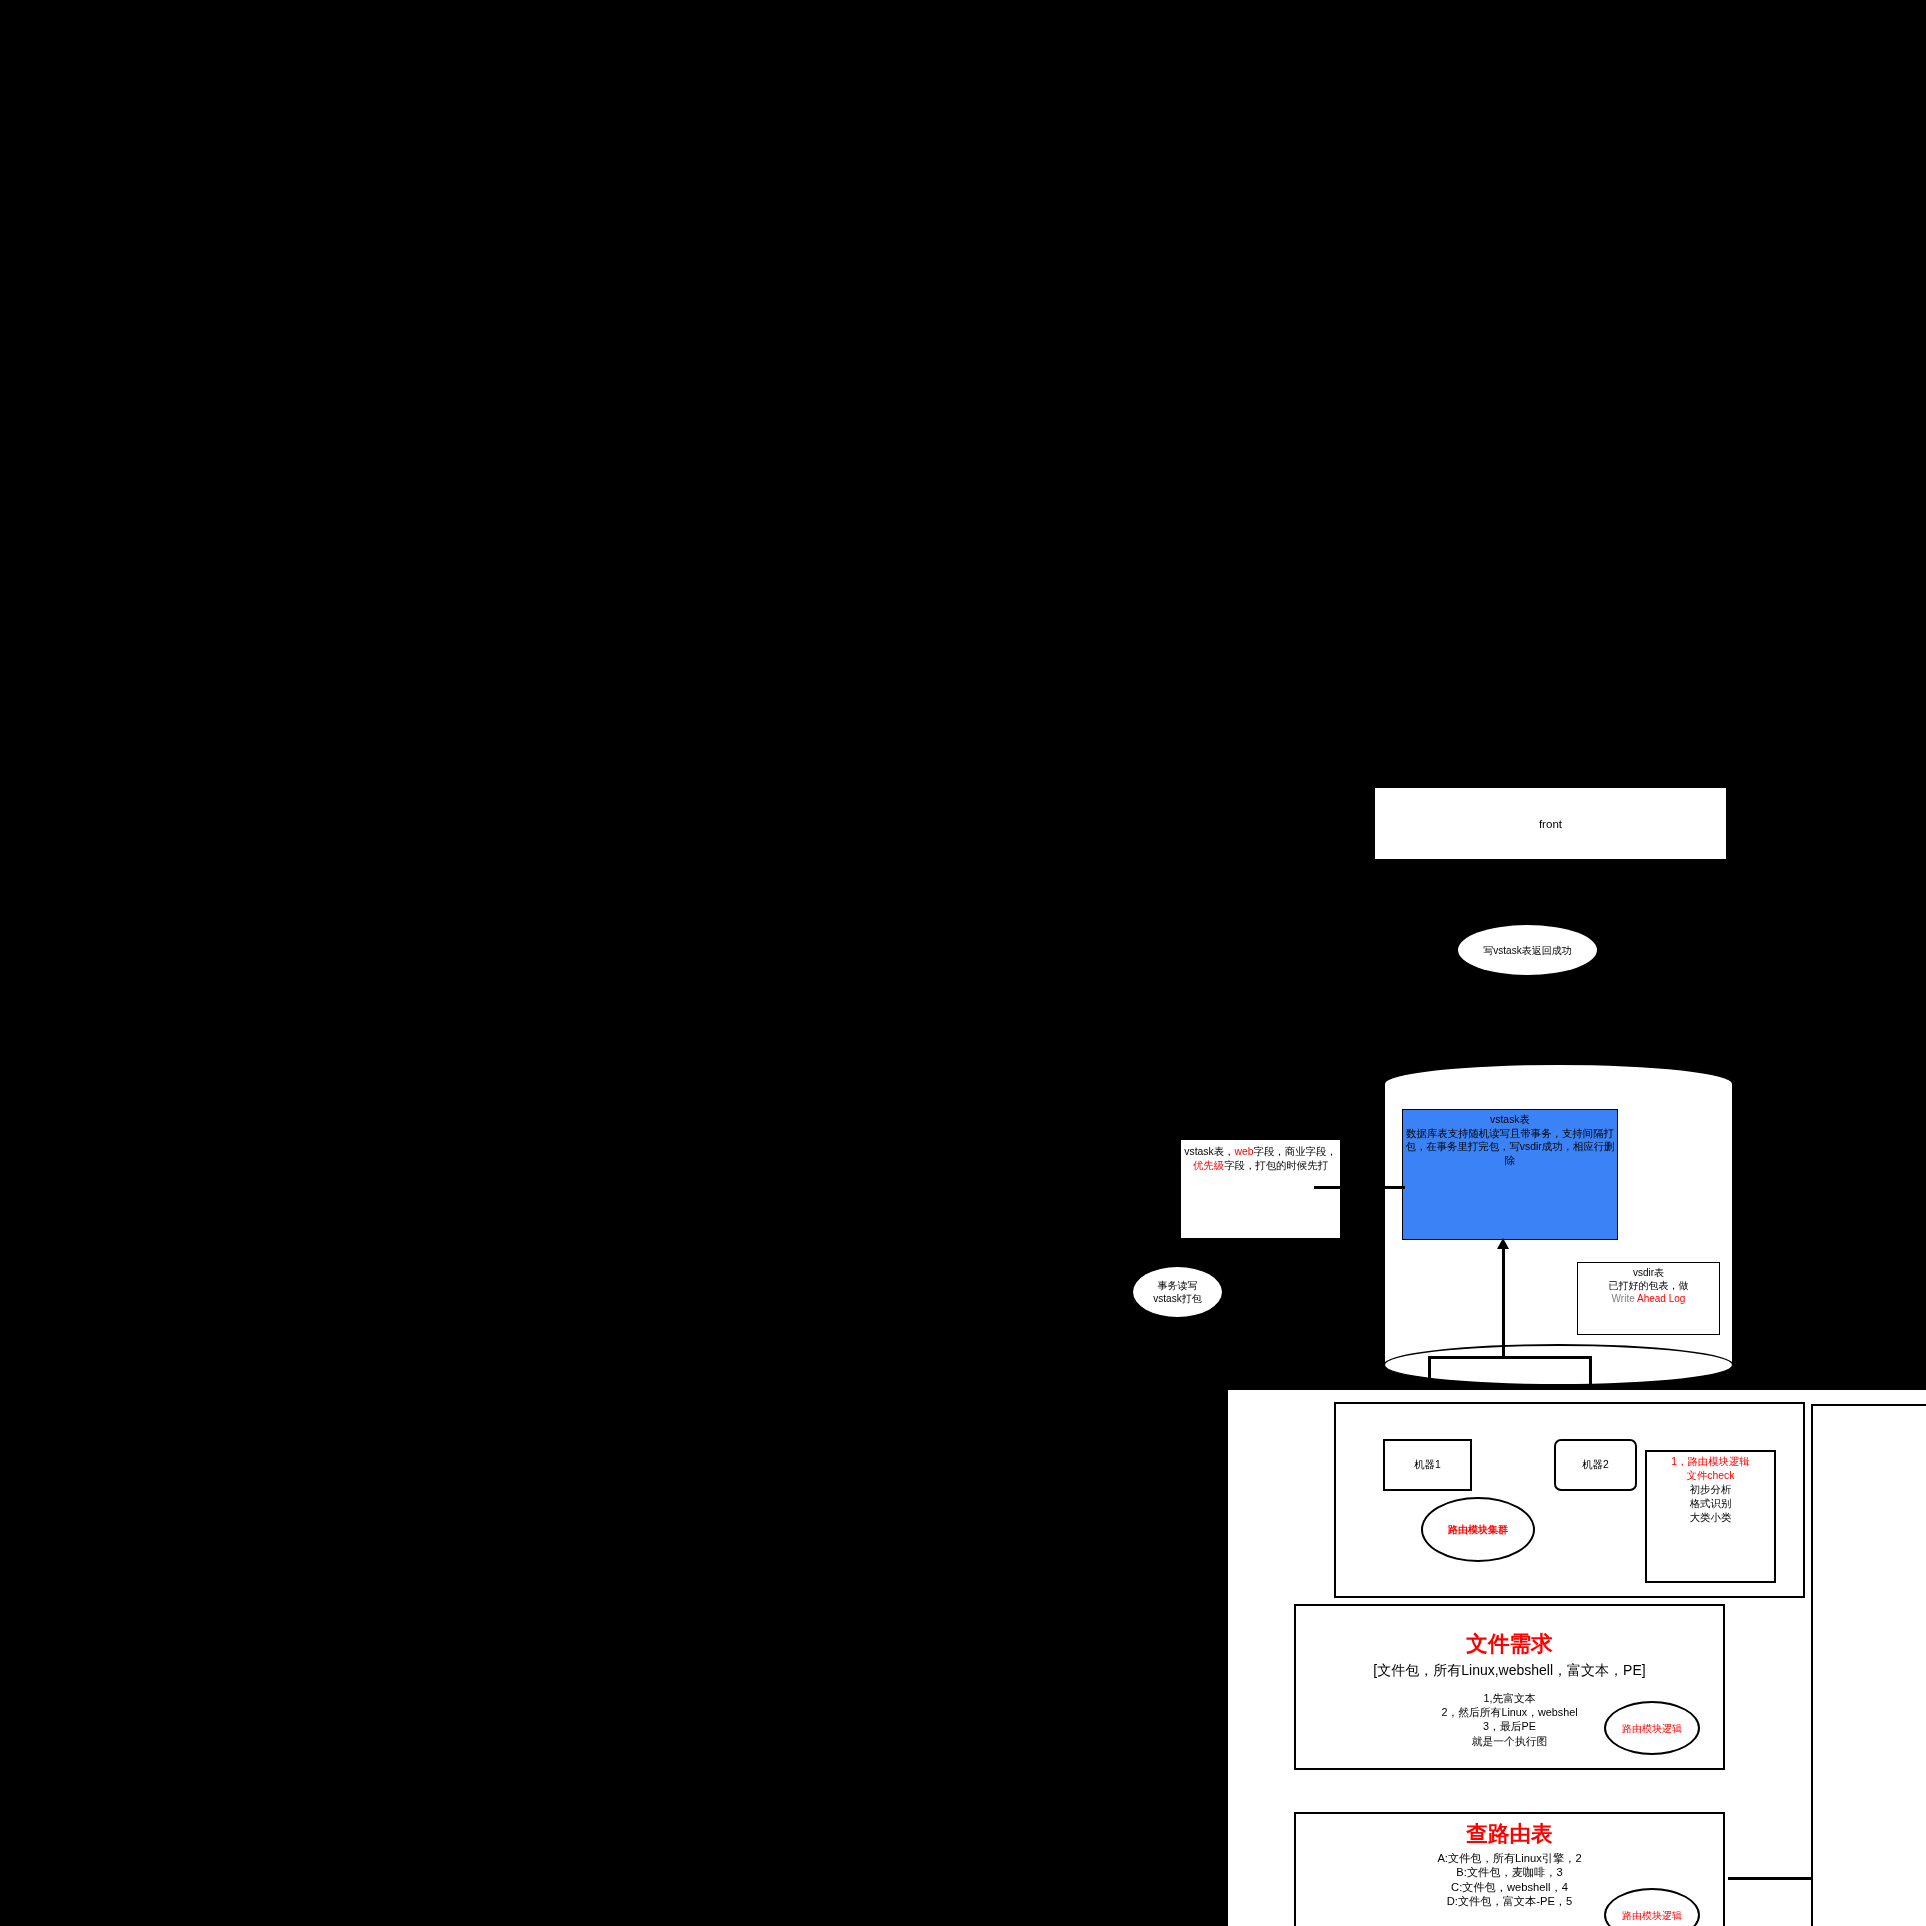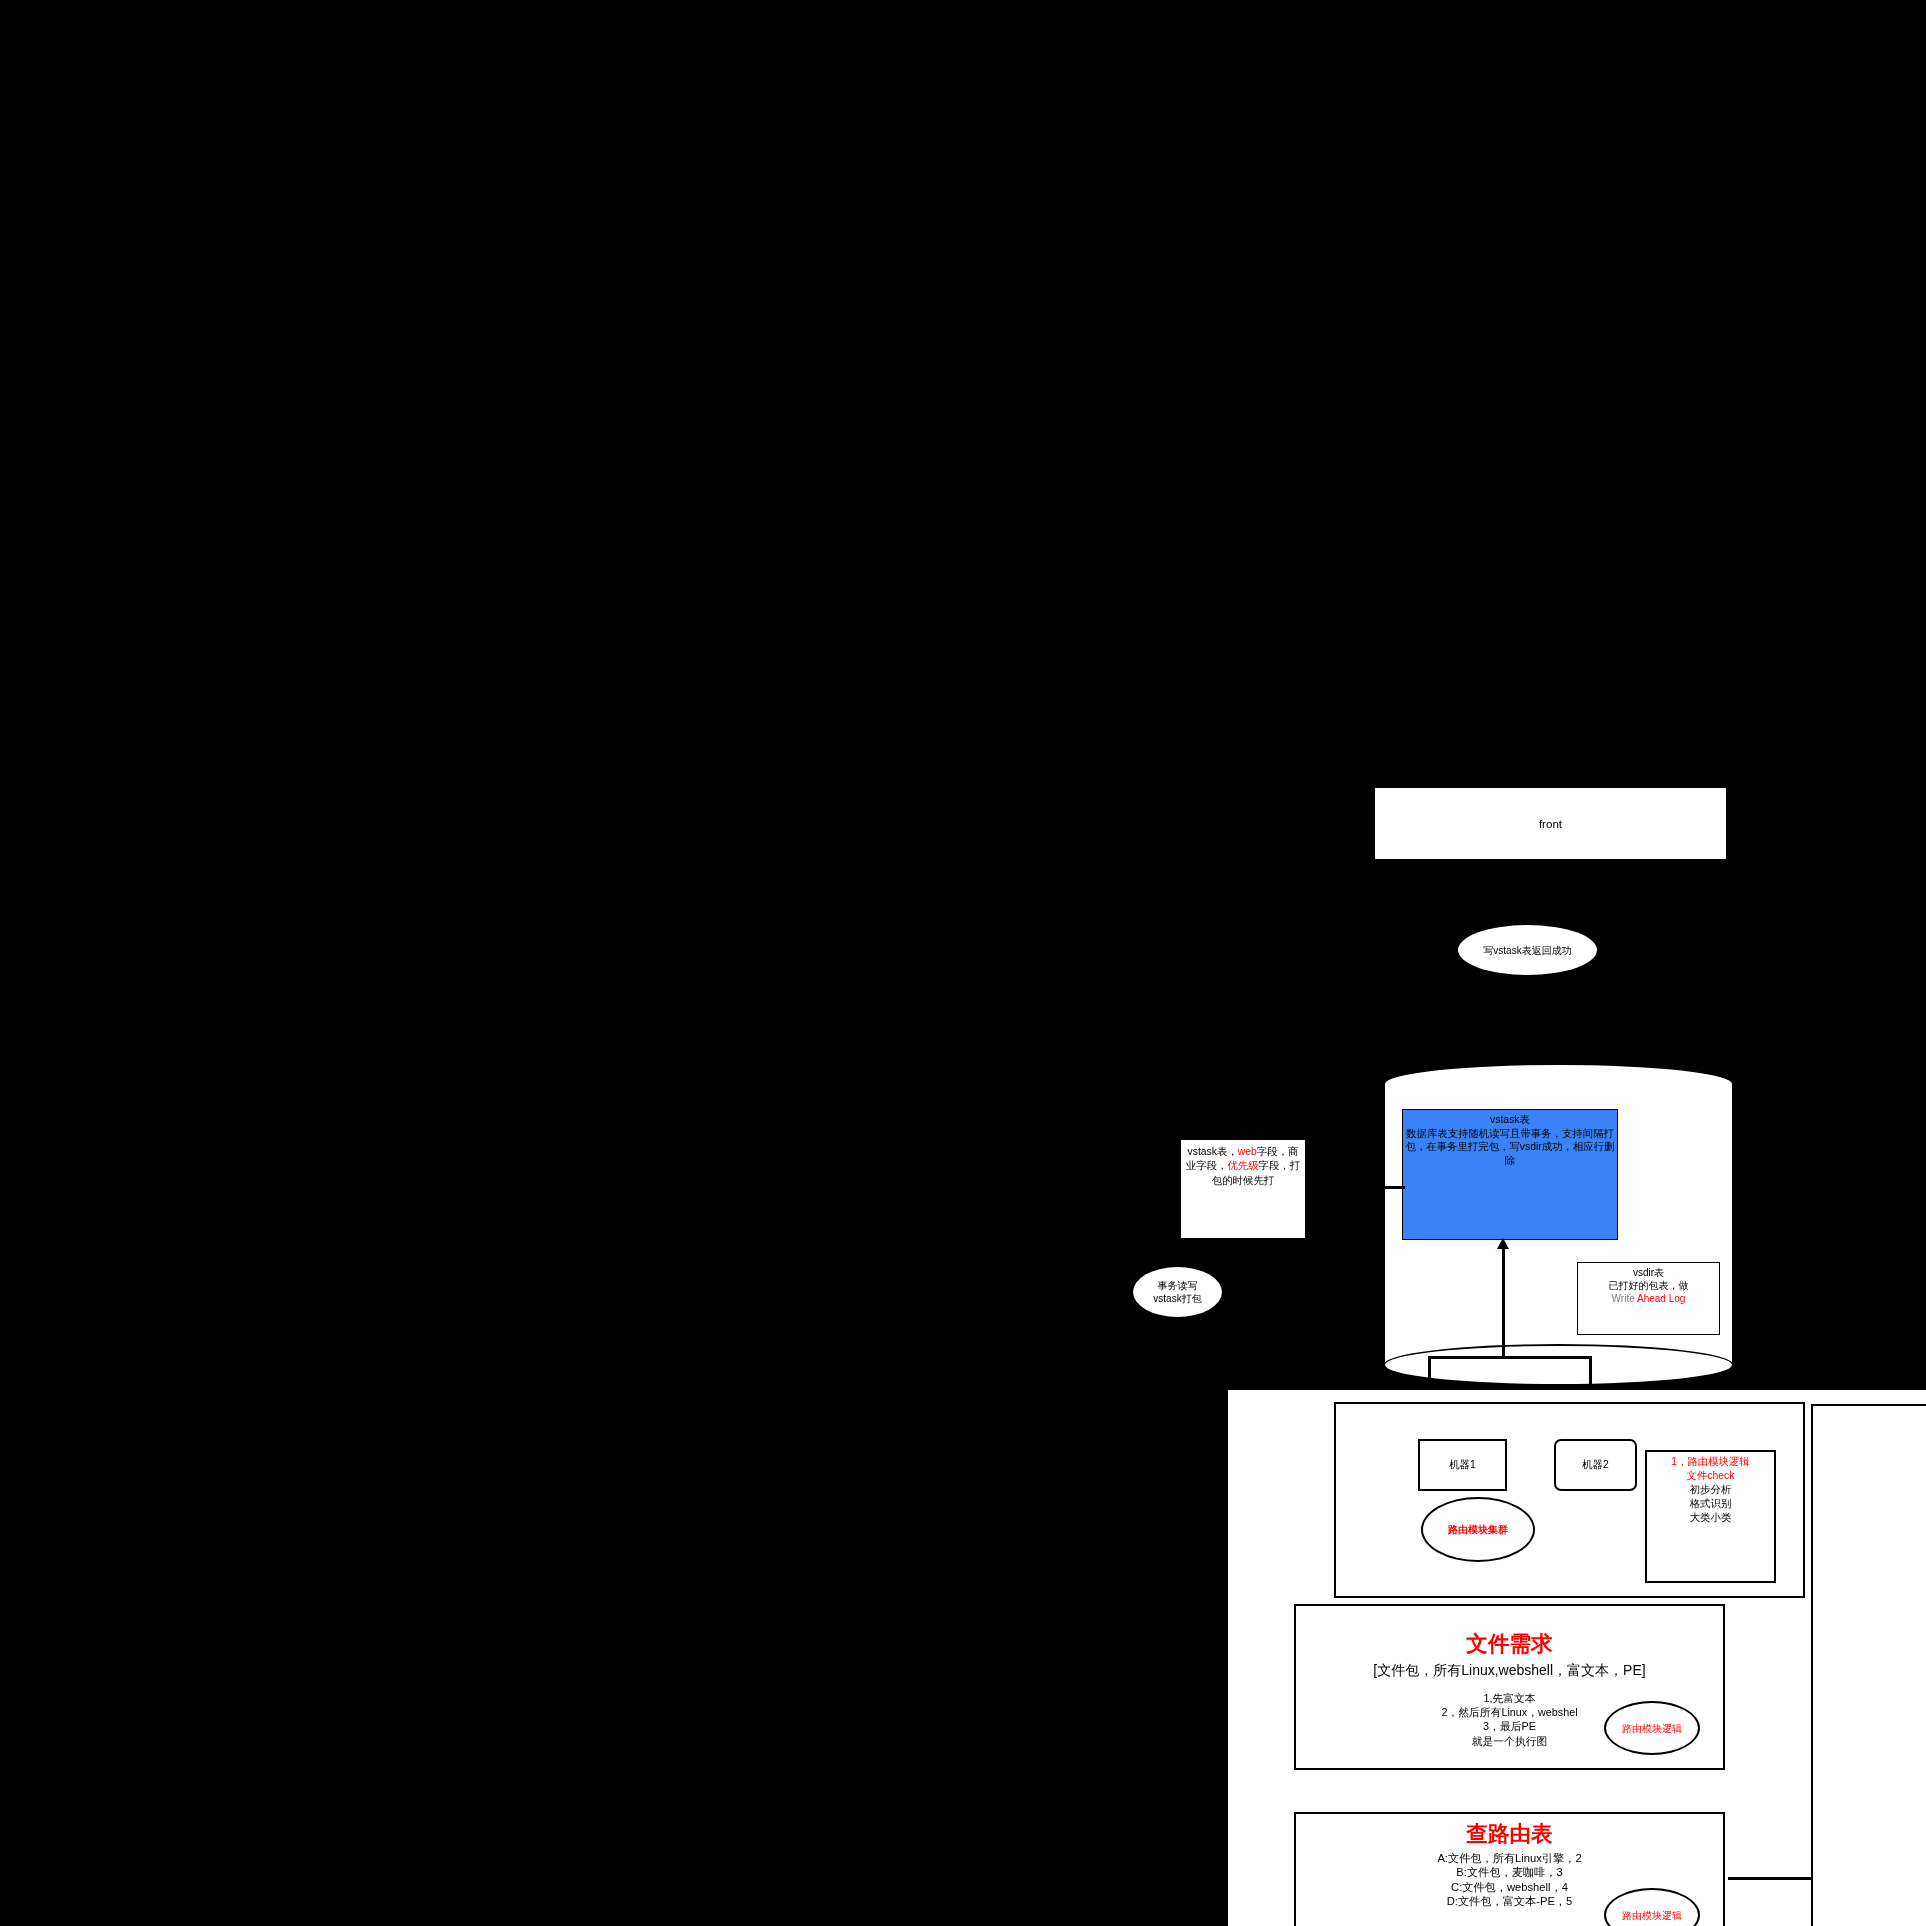--- a/index.html
+++ b/index.html
@@ -108,40 +108,40 @@
     <div>vsdir表</div>
     <div>已打好的包表，做</div>
     <div>
       <span class="gray">Write </span><span class="red">Ahead Log</span>
     </div>
   </div>
 
   <div class="abs line-v" style="left:1502px; top:1246px; height:112px;"></div>
   <div class="abs arrow-head arrow-up" style="left:1497px; top:1238px;"></div>
 
-  <div class="abs" style="left:1181px; top:1140px; width:124px; height:98px; background:#ffffff; border:0; font-size:10.4px; line-height:1.4; text-align:center; padding:4.6px 3.1px; color:#000;">
+  <div class="abs" style="left:1181px; top:1140px; width:159px; height:98px; background:#ffffff; border:0; font-size:10.4px; line-height:1.4; text-align:center; padding:4.6px 3.1px; color:#000;">
     <span>vstask表，</span><span class="red">web</span><span>字</span><span>段，商业字段，</span><span class="red">优先</span><span class="red">级</span><span>字段，打包的时候</span><span>先打</span>
   </div>
 
   <div class="abs line-h" style="left:1314px; top:1186px; width:91px;"></div>
 
   <div class="abs ell-plain" style="left:1133px; top:1267px; width:89px; height:50px; font-size:10px; white-space:pre-line;">
     <span>事务读写
 vstask打包</span>
   </div>
 
   <div class="abs line-v" style="left:1428px; top:1356px; height:52px;"></div>
   <div class="abs line-v" style="left:1589px; top:1356px; height:52px;"></div>
   <div class="abs line-h" style="left:1428px; top:1356px; width:164px;"></div>
 
   <div class="abs panel-white" style="left:1227px; top:1389px; width:1271px; height:799px;"></div>
 
   <div class="abs" style="left:1334px; top:1402px; width:471px; height:196px; border:2.3px solid #000; background:#ffffff;"></div>
 
-  <div class="abs wbox" style="left:1418px; top:1439px; width:89px; height:52px;">
+  <div class="abs wbox" style="left:1383px; top:1439px; width:89px; height:52px;">
     <span>机器1</span>
   </div>
   <div class="abs wbox" style="left:1554px; top:1439px; width:83px; height:52px;border-radius:7px;">
     <span>机器2</span>
   </div>
 
   <div class="abs ell" style="left:1421px; top:1497px; width:114px; height:65px;">
     <span class="red bold">路由模块集群</span>
   </div>
 

